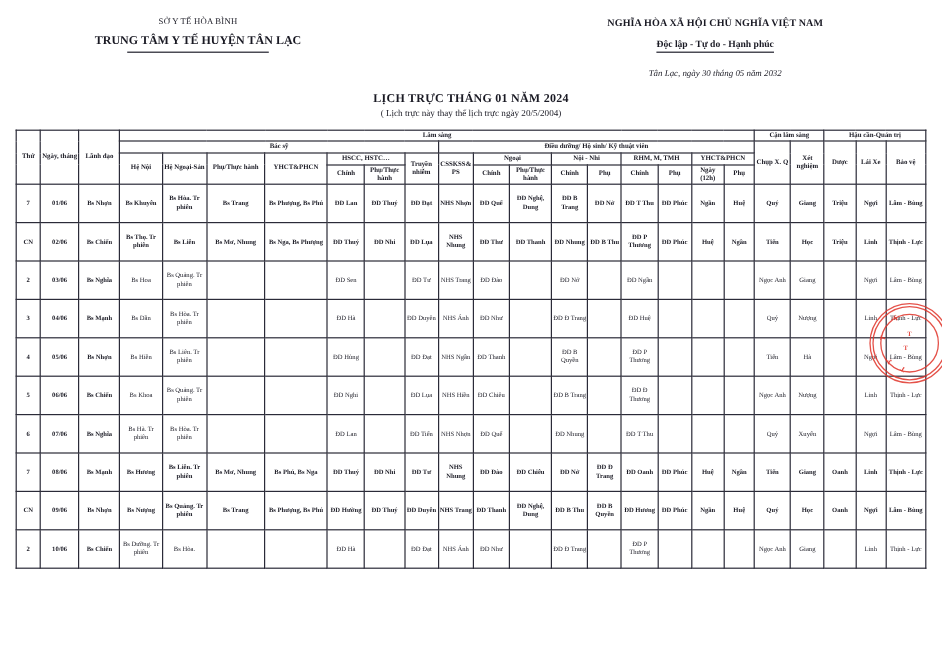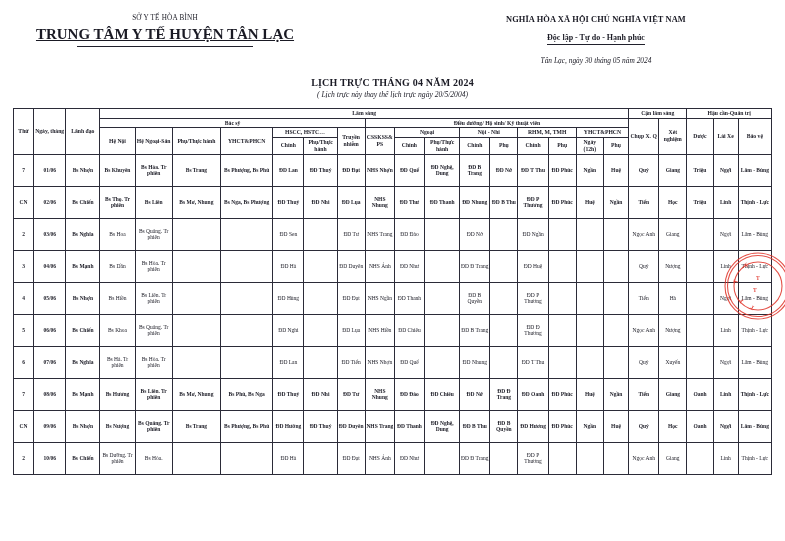--- a/index.html
+++ b/index.html
@@ -31,27 +31,26 @@
   }
   .lh-left { width: 270px; text-align: center; }
   .lh-right { width: 330px; text-align: center; }
 
   .org-dept {
     font-size: 7.2px;
     letter-spacing: .2px;
     line-height: 1.35;
   }
   .org-name {
-    font-size: 15px;
+    font-size: 10px;
     font-weight: bold;
     line-height: 1.4;
     position: relative;
     display: inline-block;
     padding-bottom: 1px;
-    text-decoration: underline;
   }
   .org-name::after {
     content: "";
     position: absolute;
     left: 16%;
     right: 16%;
     bottom: -1px;
     border-bottom: 1px solid #20202c;
   }
   .nation {
@@ -87,21 +86,20 @@
     text-align: center;
     margin-top: 12px;
   }
   .doc-title {
     font-size: 10px;
     font-weight: bold;
     letter-spacing: .2px;
   }
   .doc-subtitle {
     font-size: 7.6px;
-    font-style: italic;
     margin-top: 2px;
   }
 
   
   .table-wrap {
     margin: 9px 13px 0 13px;
   }
   table.roster {
     border-collapse: collapse;
     table-layout: fixed;
@@ -151,26 +149,26 @@
 <div class="page">
 
   <div class="letterhead">
     <div class="lh-left">
       <div class="org-dept">SỞ Y TẾ HÒA BÌNH</div>
       <div class="org-name">TRUNG TÂM Y TẾ HUYỆN TÂN LẠC</div>
     </div>
     <div class="lh-right">
       <div class="nation">NGHĨA HÒA XÃ HỘI CHỦ NGHĨA VIỆT NAM</div>
       <div class="motto">Độc lập - Tự do - Hạnh phúc</div>
-      <div class="place-date">Tân Lạc, ngày 30 tháng 05 năm 2024</div>
+      <div class="place-date">Tân Lạc, ngày 30 tháng 05 năm 2032</div>
     </div>
   </div>
 
   <div class="title-block">
-    <div class="doc-title">LỊCH TRỰC THÁNG 04 NĂM 2024</div>
+    <div class="doc-title">LỊCH TRỰC THÁNG 01 NĂM 2024</div>
     <div class="doc-subtitle">( Lịch trực này thay thế lịch trực ngày 20/5/2004)</div>
   </div>
 
   <div class="table-wrap">
     <table class="roster">
       <colgroup>
         <col style="width:20px">
           <col style="width:32px">
           <col style="width:34px">
         <col style="width:35px">

